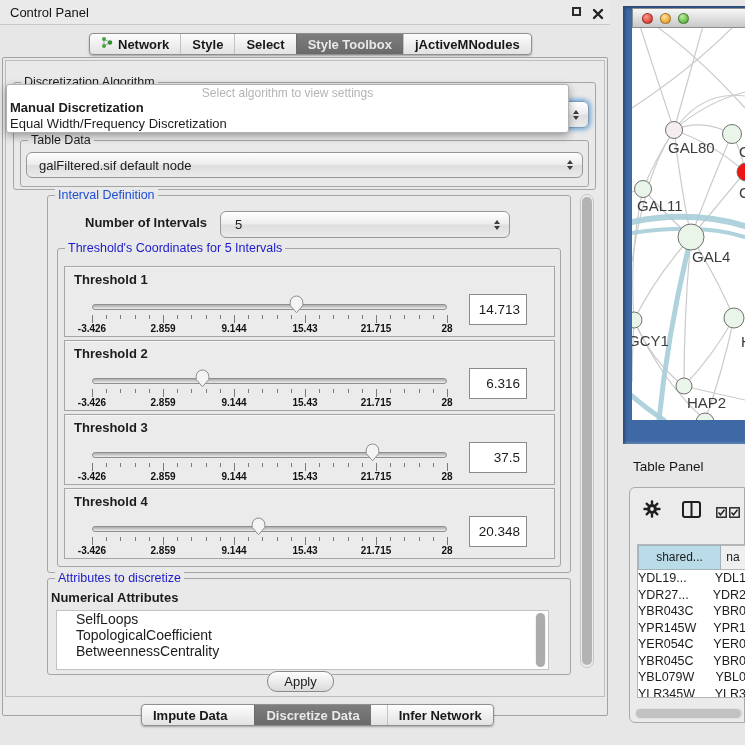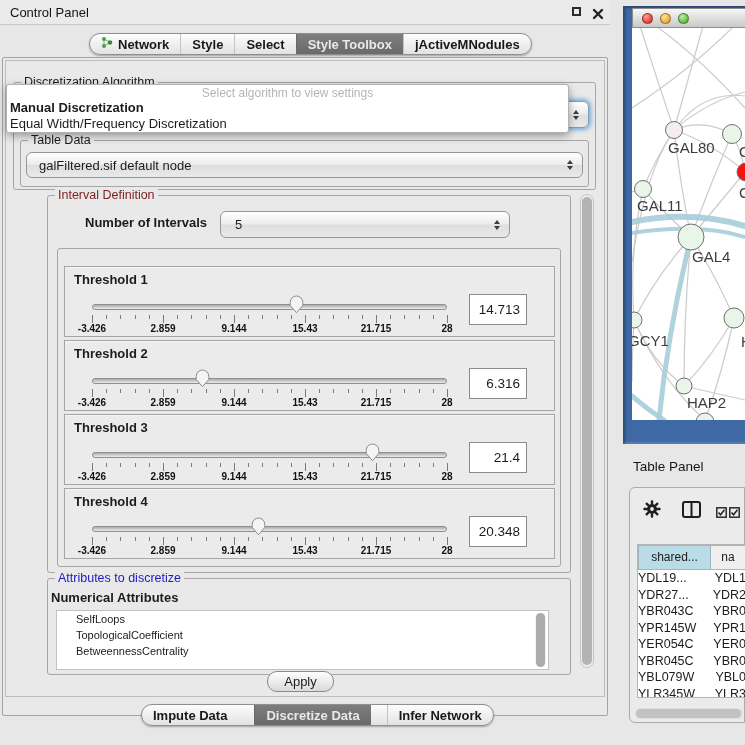--- a/index.html
+++ b/index.html
@@ -9,36 +9,36 @@
 
   
   #cp { left:0; top:0; width:610px; height:745px; background:#e7e7e7; }
   #cp-titlebar { left:0; top:0; width:610px; height:25px; background:#eaeaea; border-bottom:1px solid #c9c9c9; }
   #cp-title { left:10px; top:5px; font-size:13px; color:#141414; }
   .win-ic { top:6px; width:12px; height:12px; }
   #float-ic { left:572px; } #float-ic div { width:9px; height:9px; border:2px solid #2b2b2b; margin-top:1px; }
   #close-ic { left:592px; }
 
   
-  .tabbar { display:flex; height:22px; border:1px solid #8f8f8f; border-radius:11px; overflow:hidden;
+  .tabbar { display:flex; height:22px; border:1px solid #8f8f8f; border-radius:4px; overflow:hidden;
             background:linear-gradient(#fdfdfd,#e2e2e2); box-shadow:0 1px 2px rgba(0,0,0,.3); }
   .tab { display:flex; align-items:center; gap:5px; padding:0 11px; font-size:13px; font-weight:bold;
          color:#181818; border-left:1px solid #c3c3c3; white-space:nowrap; }
   .tab:first-child { border-left:none; }
   .tab.sel { background:linear-gradient(#7d7d7d,#6a6a6a); color:#e9e9e9; border-left-color:#6a6a6a; }
   #top-tabs { left:89px; top:33px; }
   #bottom-tabs { left:141px; top:704px;gap:16px; }
 
   
   #outer-pane { left:2px; top:57px; width:606px; height:659px; border:1px solid #a3a3a3; border-radius:2px; background:#e9e9e9; }
   #inner-panel { left:5px; top:60px; width:600px; height:637px; border:1px solid #bdbdbd; background:#e9e9e9; }
 
   .groupbox { border:1px solid #a6a6a6; border-radius:3px; }
   .gtitle { position:absolute; top:-8px; left:7px; background:#e9e9e9; padding:0 3px; font-size:12.5px; }
-  .gtitle.green { color:#7f1d1d; } .gtitle.blue { color:#1a1acb; }
+  .gtitle.green { color:#1d4ed8; } .gtitle.blue { color:#1a1acb; }
 
   
   .combo { border:1px solid #979797; border-radius:6px; font-size:13px; display:flex; align-items:center;
            background:linear-gradient(#ffffff,#ececec 48%,#dedede 52%,#eaeaea); padding-left:12px; }
   .stepper { position:absolute; right:9px; top:50%; transform:translateY(-50%); display:flex; flex-direction:column; gap:2px; }
   .arr-up { width:0; height:0; border-left:3.5px solid transparent; border-right:3.5px solid transparent; border-bottom:4.5px solid #3c3c3c; }
   .arr-dn { width:0; height:0; border-left:3.5px solid transparent; border-right:3.5px solid transparent; border-top:4.5px solid #3c3c3c; }
 
   
   #alg-group { left:13px; top:82px; width:583px; height:108px; }
@@ -74,21 +74,21 @@
   .thr-ticks .tick.major { height:8px; }
   .thr-ticklabels { position:absolute; left:27px; top:56px; width:356px; height:12px; }
   .thr-ticklabels span { position:absolute; top:0; width:60px; text-align:center; font-size:10px; font-weight:bold; color:#111; }
   .thr-value { position:absolute; left:404px; top:27px; width:58px; height:31px; background:#fff; border:1px solid #8b8b8b;
                font-size:13.5px; line-height:29px; text-align:right; padding-right:6px; }
 
   
   #attr-group { left:47px; top:578px; width:524px; height:97px; }
   #attr-sub { left:51px; top:590px; font-size:13px; font-weight:bold; }
   #attr-list { left:56px; top:610px; width:493px; height:60px; background:#fff; border:1px solid #c2c2c2; overflow:hidden; }
-  .attr-item { height:16px; line-height:16px; font-size:11px; padding-left:19px; }
+  .attr-item { height:16px; line-height:16px; font-size:14px; padding-left:19px; }
   #attr-scroll { position:absolute; right:2px; top:2px; width:11px; height:54px; background:#f2f2f2; border-radius:6px; }
   #attr-scroll .thumb { position:absolute; left:1px; top:0; width:9px; height:54px; background:#ababab; border-radius:5px; }
 
   #apply-btn { left:267px; top:671px; width:67px; height:21px; border:1px solid #8a8a8a; border-radius:10px;
                background:linear-gradient(#fefefe,#dadada); font-size:13px; text-align:center; line-height:19px; }
 
   
   #netwin { left:623px; top:6px; width:122px; height:438px; background:#3e69a5;
             box-shadow:inset 2px 2px 3px rgba(0,0,0,.35), inset 0 -2px 2px rgba(255,255,255,.15); }
   #mac-titlebar { left:632px; top:8px; width:113px; height:20px; background:linear-gradient(#f7f7f7,#c9c9c9);
@@ -99,21 +99,21 @@
   .tl.grn { background:radial-gradient(circle at 35% 30%, #c0eea4, #62ba46 70%); }
   #net-canvas { left:632px; top:28px; width:113px; height:392px; background:#fff; overflow:hidden; }
 
   
   #tp-label { left:633px; top:459px; font-size:13.5px; color:#161616; }
   #tablewin { left:629px; top:487px; width:116px; height:236px; background:#ebebeb; border:1px solid #ababab; border-radius:6px 0 0 6px; }
   .tp-tool { position:absolute; top:12px; }
   #tp-table { position:absolute; left:7px; top:56px; width:109px; height:154px; background:#fff; border:1px solid #b5b5b5; border-right:none; overflow:hidden; }
   .hrow { display:flex; height:25px; }
   .hcell { font-size:12px; text-align:center; line-height:23px; border:1px solid #9fb4bc; }
-  .hcell.c1 { width:73px; background:#badce9; }
+  .hcell.c1 { width:83px; background:#badce9; }
   .hcell.c2 { flex:1; background:#efefef; border-left:none; border-color:#b5b5b5; }
   .trow { display:flex; height:16.5px; line-height:16px; font-size:12.5px; }
   .tc1 { width:73px; padding-left:0; } .tc2 { flex:1; padding-left:5px; }
   #tp-hscroll { position:absolute; left:5px; bottom:3px; width:108px; height:11px; background:#e0e0e0; border-radius:6px; }
   #tp-hscroll .thumb { position:absolute; left:1px; top:1px; width:105px; height:9px; background:#c2c2c2; border-radius:5px; }
 </style>
 </head>
 <body>
 
 <div class="abs" id="cp">
@@ -193,20 +193,21 @@
   </div>
   <div class="abs" id="noi-label">Number of Intervals</div>
   <div class="abs combo" id="noi-combo">
     <span>5</span>
     <span class="stepper">
         <span class="arr-up"></span>
         <span class="arr-dn"></span>
       </span>
   </div>
   <div class="abs groupbox" id="thr-group">
+    <span class="gtitle blue">Threshold's Coordinates for 5 Intervals</span>
   <div class="thr-panel" style="top: 17px;">
         <div class="thr-label">Threshold 1</div>
         <div class="thr-track"></div>
         <div class="thr-thumb" style="left: 224.4px;"><svg width="15" height="19" viewBox="0 0 15 19">
             <path d="M1.2,7.4 a6.3,6.4 0 0 1 12.6,0 l0,3.1 l-6.3,7.2 l-6.3,-7.2 z" fill="#f4f4f4" stroke="#8d8d8d"></path>
           </svg></div>
         <div class="thr-ticks">
           <span class="tick major" style="left: 0px;"></span>
           <span class="tick" style="left: 14.2px;"></span>
           <span class="tick" style="left: 28.4px;"></span>
@@ -323,21 +324,21 @@
           <span class="tick major" style="left: 355px;"></span>
         </div>
         <div class="thr-ticklabels">
           <span style="left: -30px;">-3.426</span>
           <span style="left: 41px;">2.859</span>
           <span style="left: 112px;">9.144</span>
           <span style="left: 183px;">15.43</span>
           <span style="left: 254px;">21.715</span>
           <span style="left: 325px;">28</span>
         </div>
-        <div class="thr-value">21.4</div>
+        <div class="thr-value">37.5</div>
       </div>
       <div class="thr-panel" style="top: 239px;">
         <div class="thr-label">Threshold 4</div>
         <div class="thr-track"></div>
         <div class="thr-thumb" style="left: 186.3px;"><svg width="15" height="19" viewBox="0 0 15 19">
             <path d="M1.2,7.4 a6.3,6.4 0 0 1 12.6,0 l0,3.1 l-6.3,7.2 l-6.3,-7.2 z" fill="#f4f4f4" stroke="#8d8d8d"></path>
           </svg></div>
         <div class="thr-ticks">
           <span class="tick major" style="left: 0px;"></span>
           <span class="tick" style="left: 14.2px;"></span>

